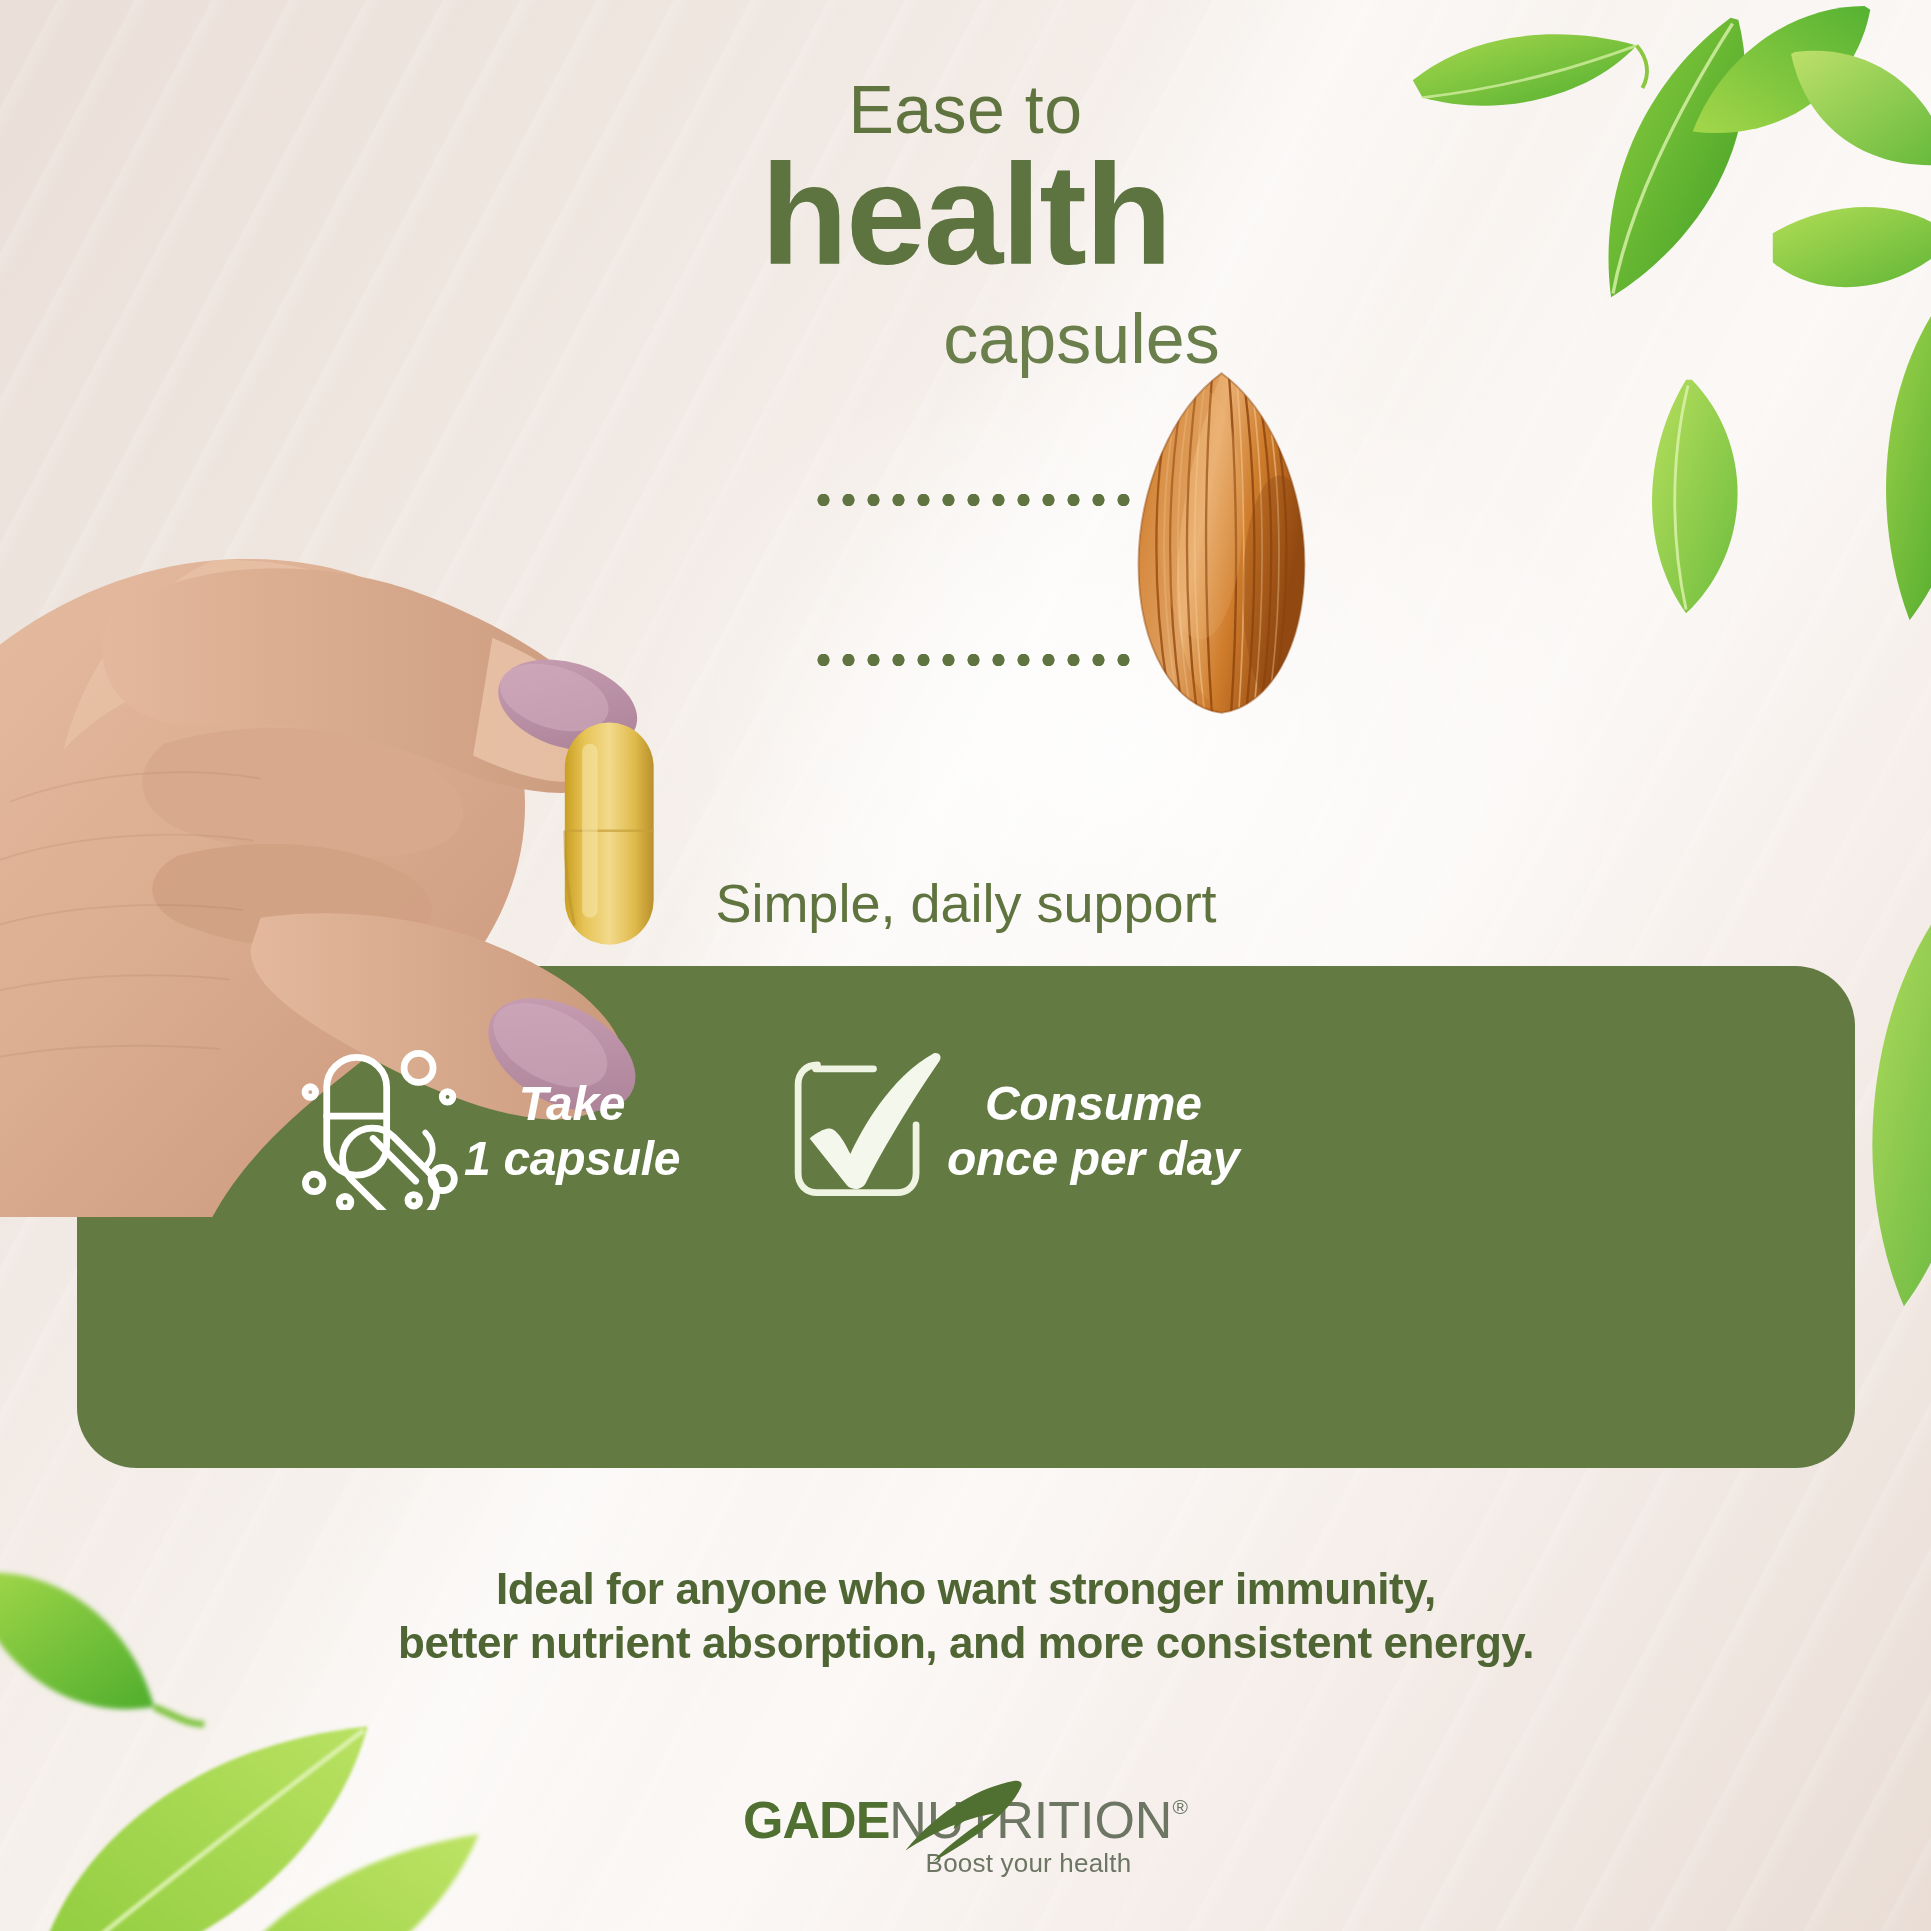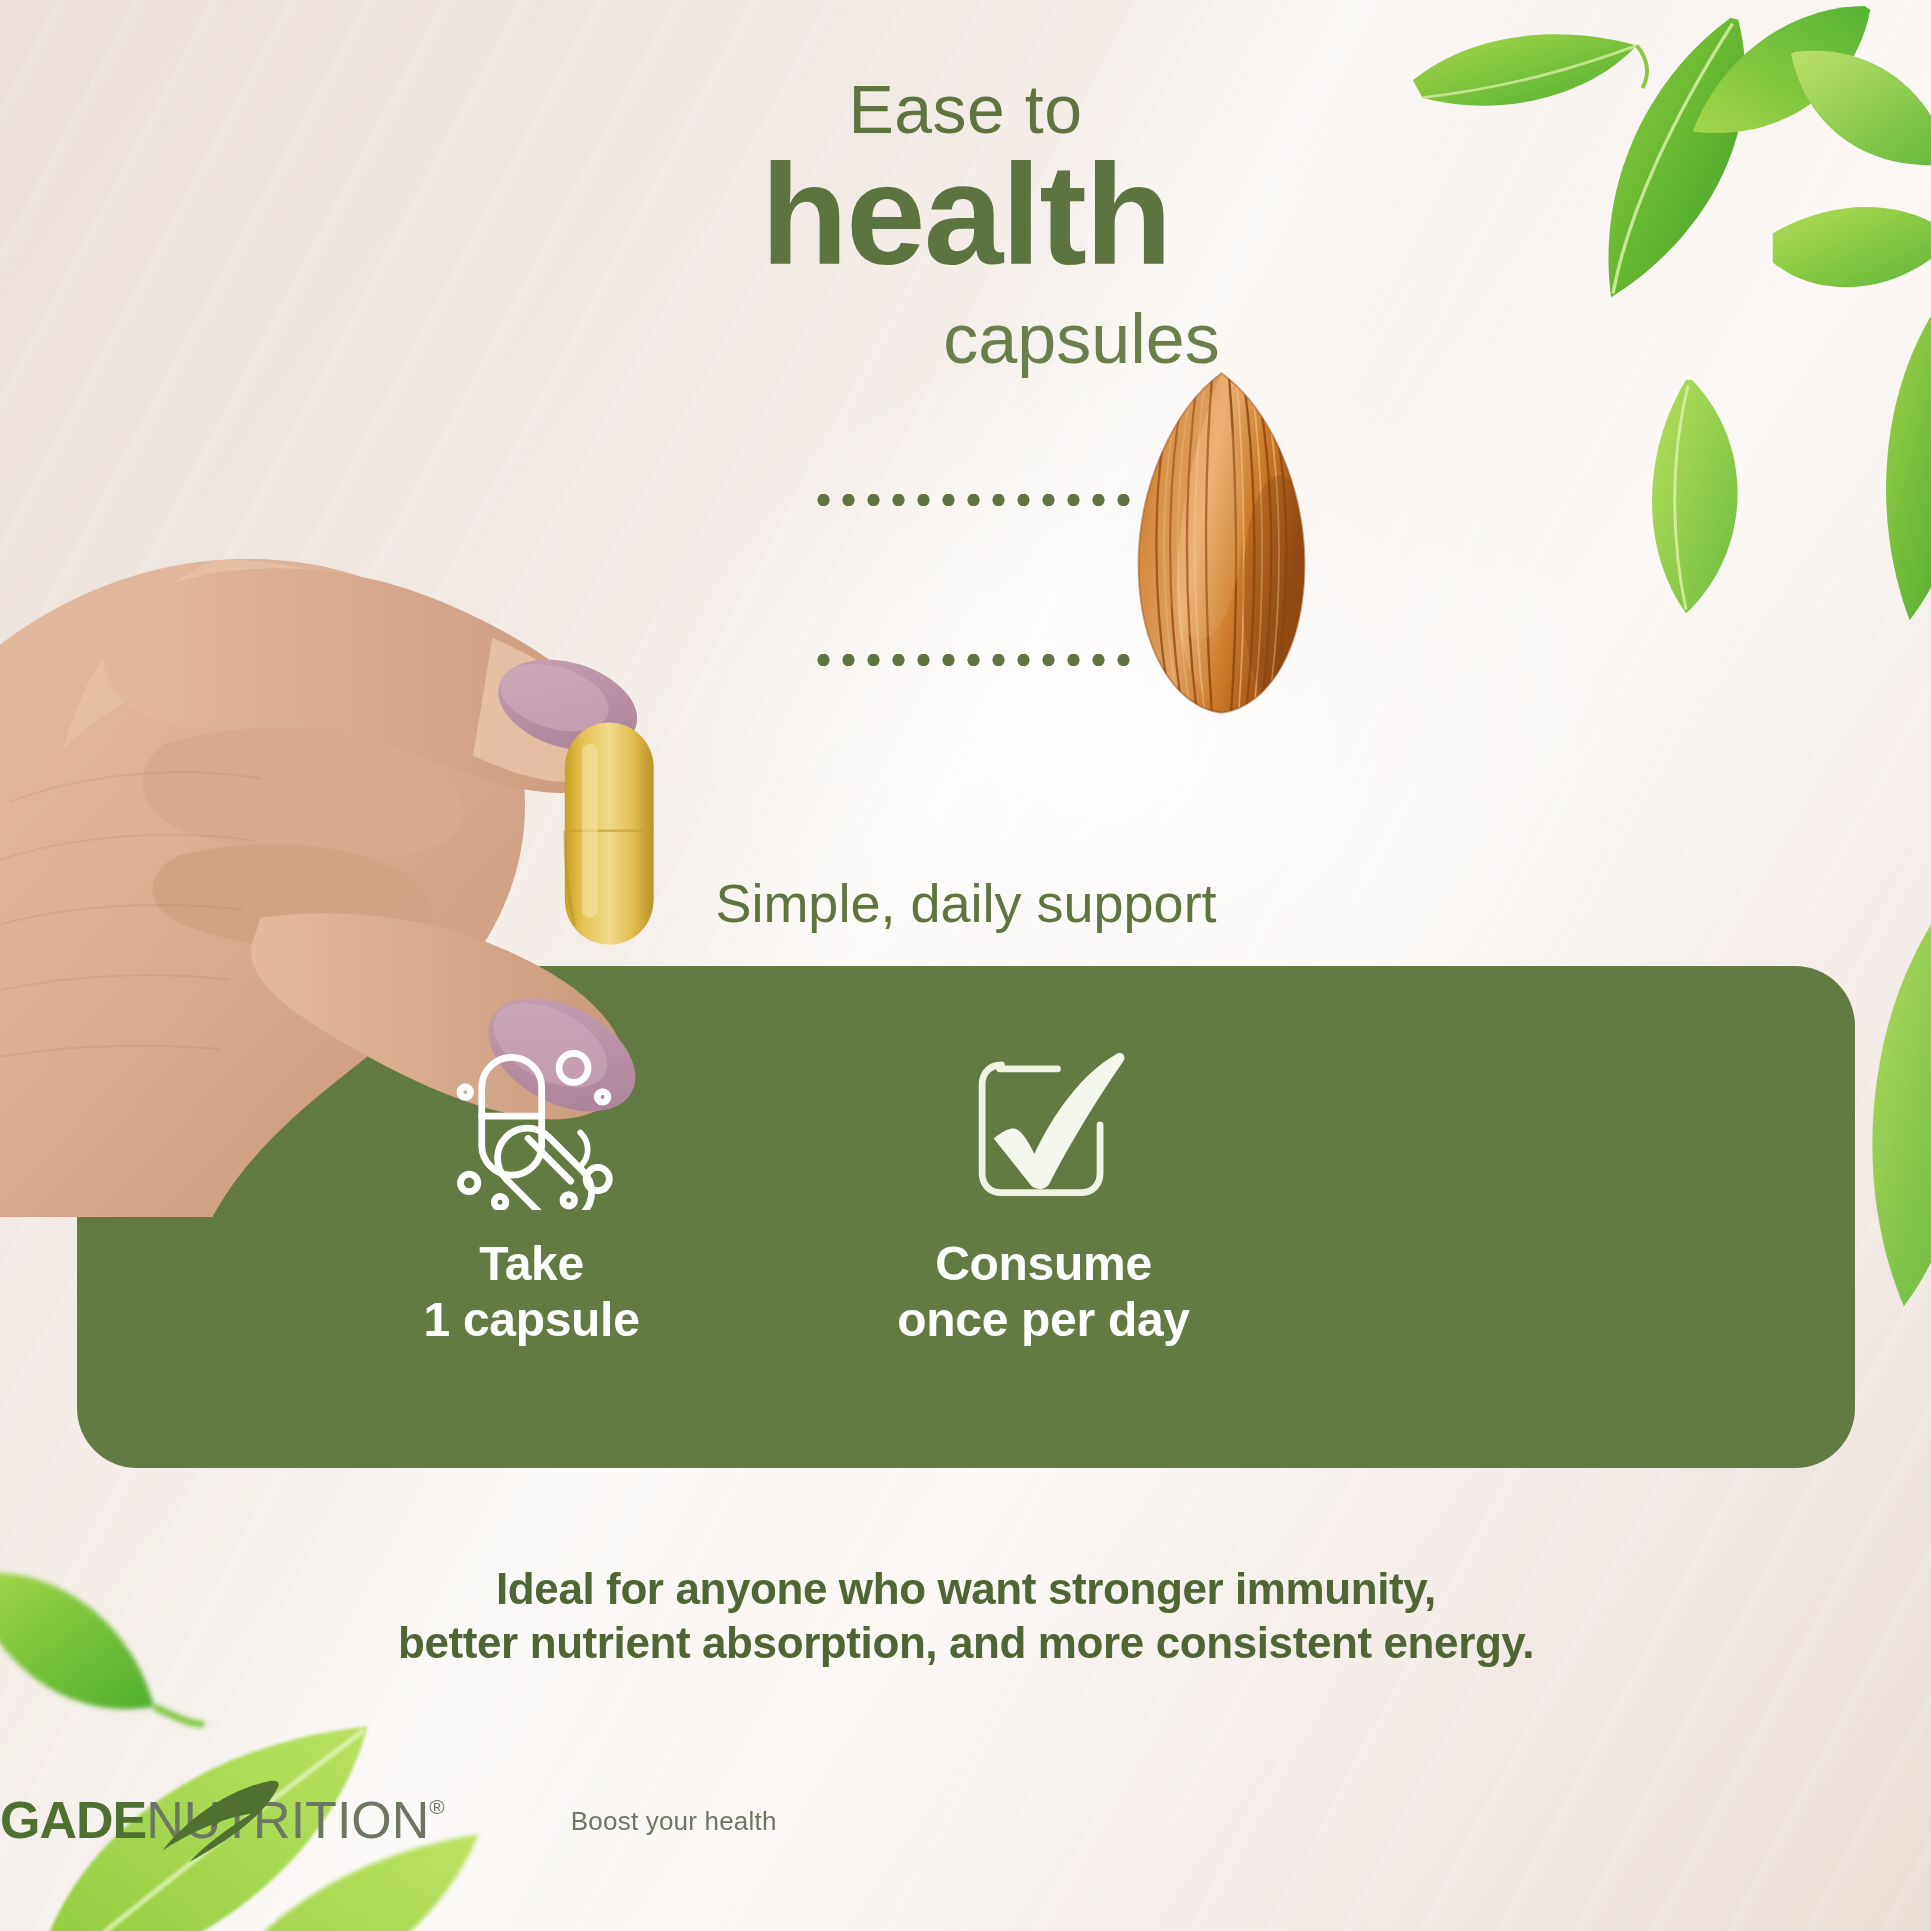--- a/index.html
+++ b/index.html
@@ -64,41 +64,41 @@
   
   .panel{
     position:absolute; z-index:4;
     left:77px; top:966px; width:1778px; height:502px;
     background:#637A43; border-radius:60px;
   }
   .panel-inner{
     position:absolute; z-index:7; left:77px; top:966px; width:1778px; height:502px;
     display:flex; align-items:flex-start; padding:0 39px;
   }
-  .cell{ flex:1; display:flex; flex-direction:column; align-items:center; padding-top:60px; }
+  .cell{ flex:1; display:flex; flex-direction:row; align-items:center; padding-top:60px;font-style:italic; }
   .cell.c1{ flex:0 0 483px; margin-left:174px; }
   .cell.c2{ flex:0 0 502px; }
   .cell.c3{ flex:0 0 541px; }
   .cell .icon{ height:193px; display:flex; align-items:center; justify-content:center; }
   .cell .label{
     margin-top:17.4px; text-align:center; color:#ffffff;
     font-size:48px; font-weight:700; line-height:1.16; letter-spacing:-0.3px;
   }
 
   
   .tagline{
     position:absolute; z-index:6; left:97px; width:1738px; top:1562px;
     text-align:center; color:#4f6634; font-weight:700;
     font-size:44px; line-height:1.22; letter-spacing:-0.4px;
   }
 
   
   .logo{
     position:absolute; z-index:6; left:0; right:0; top:1794px;
-    display:flex; flex-direction:row; align-items:center;
+    display:flex; flex-direction:column; align-items:center;
   }
   .logo-row{ display:flex; align-items:flex-start; position:relative; }
   .logo-gade{
     font-size:52px; font-weight:700; color:#4f7030; letter-spacing:-1px; line-height:1;
   }
   .logo-nutri{
     font-size:52px; font-weight:400; color:#6d7563; letter-spacing:0px; line-height:1;
   }
   .logo-reg{ font-size:21px; color:#6d7563; line-height:1; margin-top:1.9px; }
   .logo-tag{

